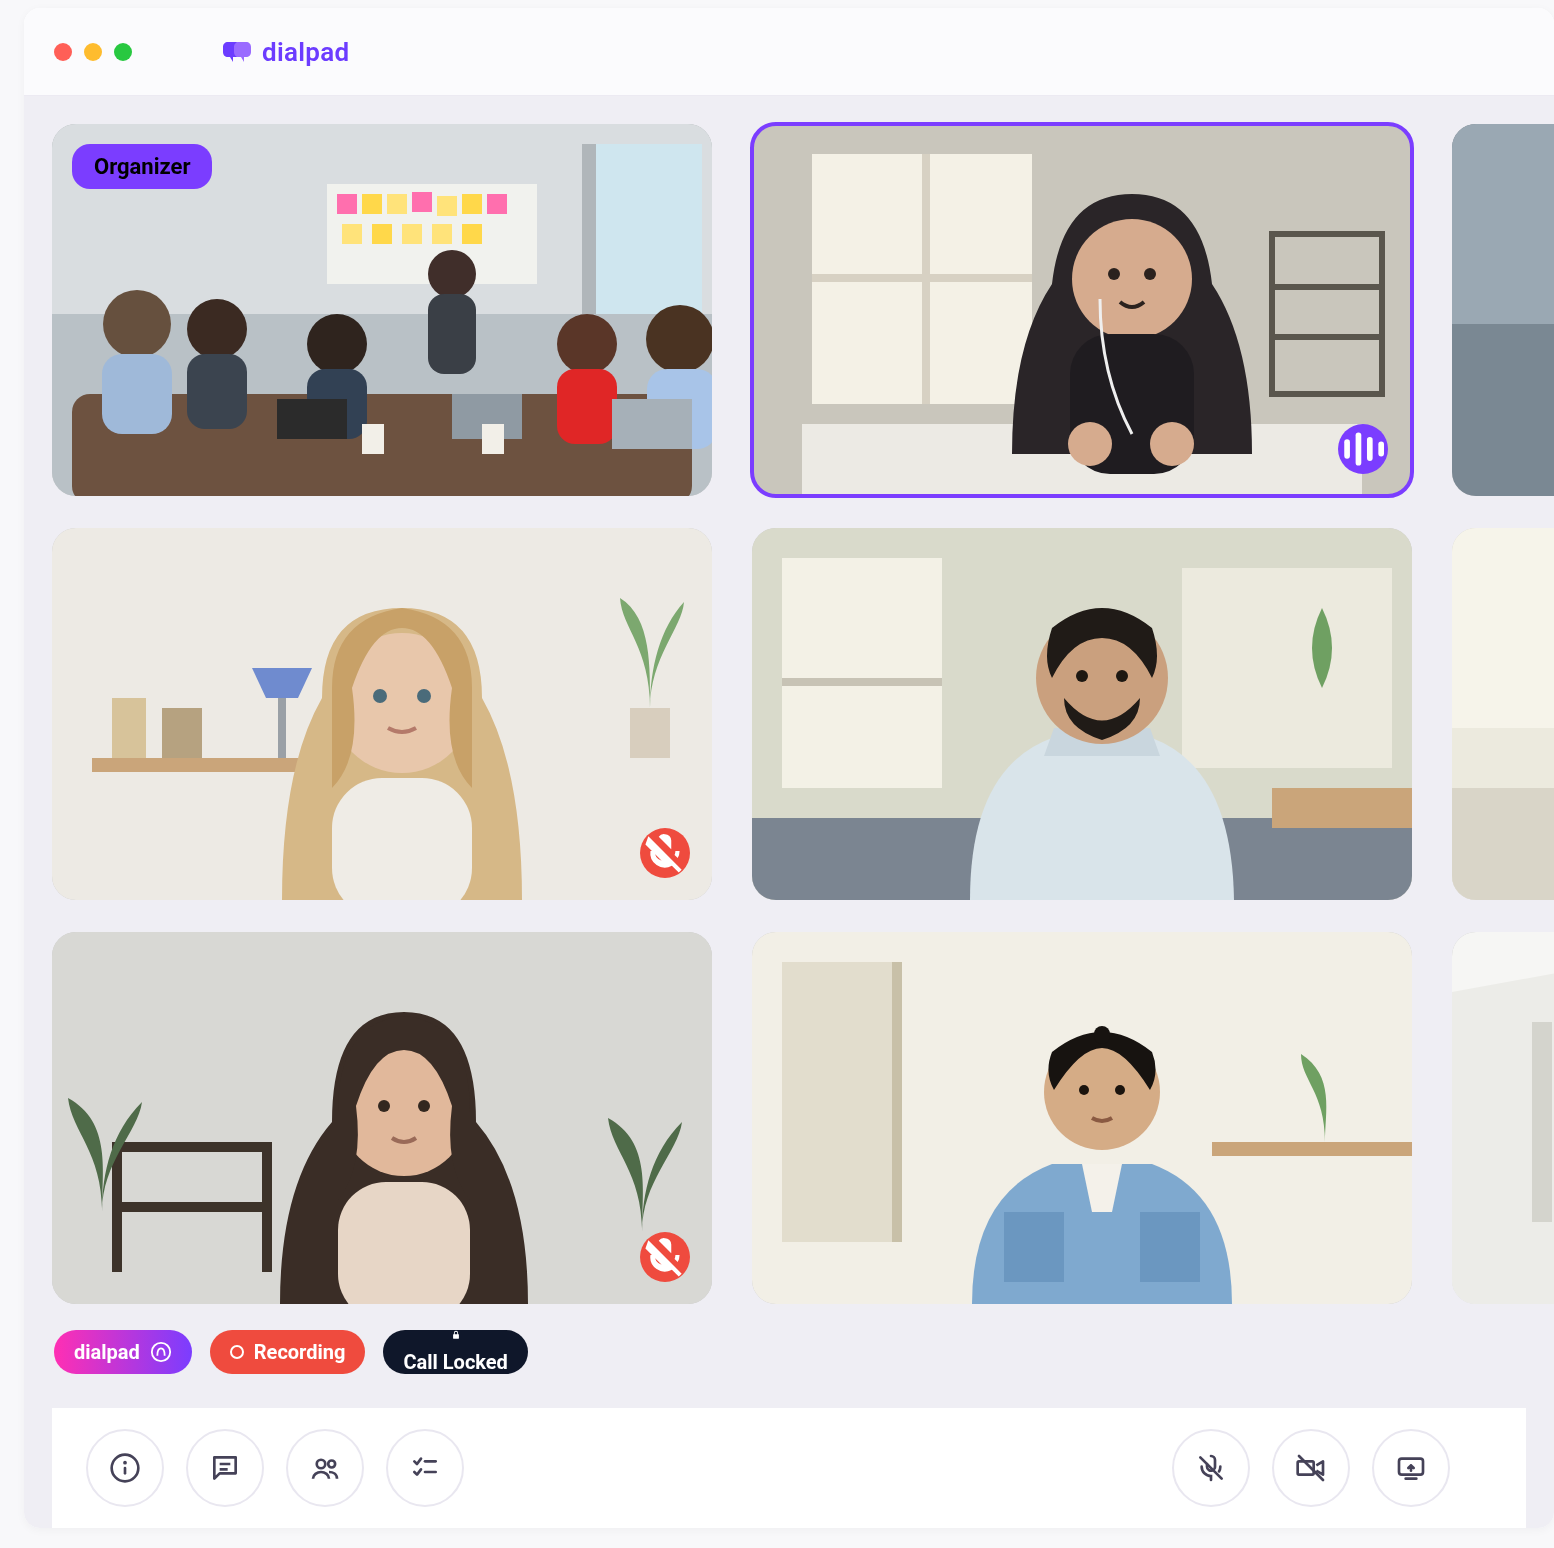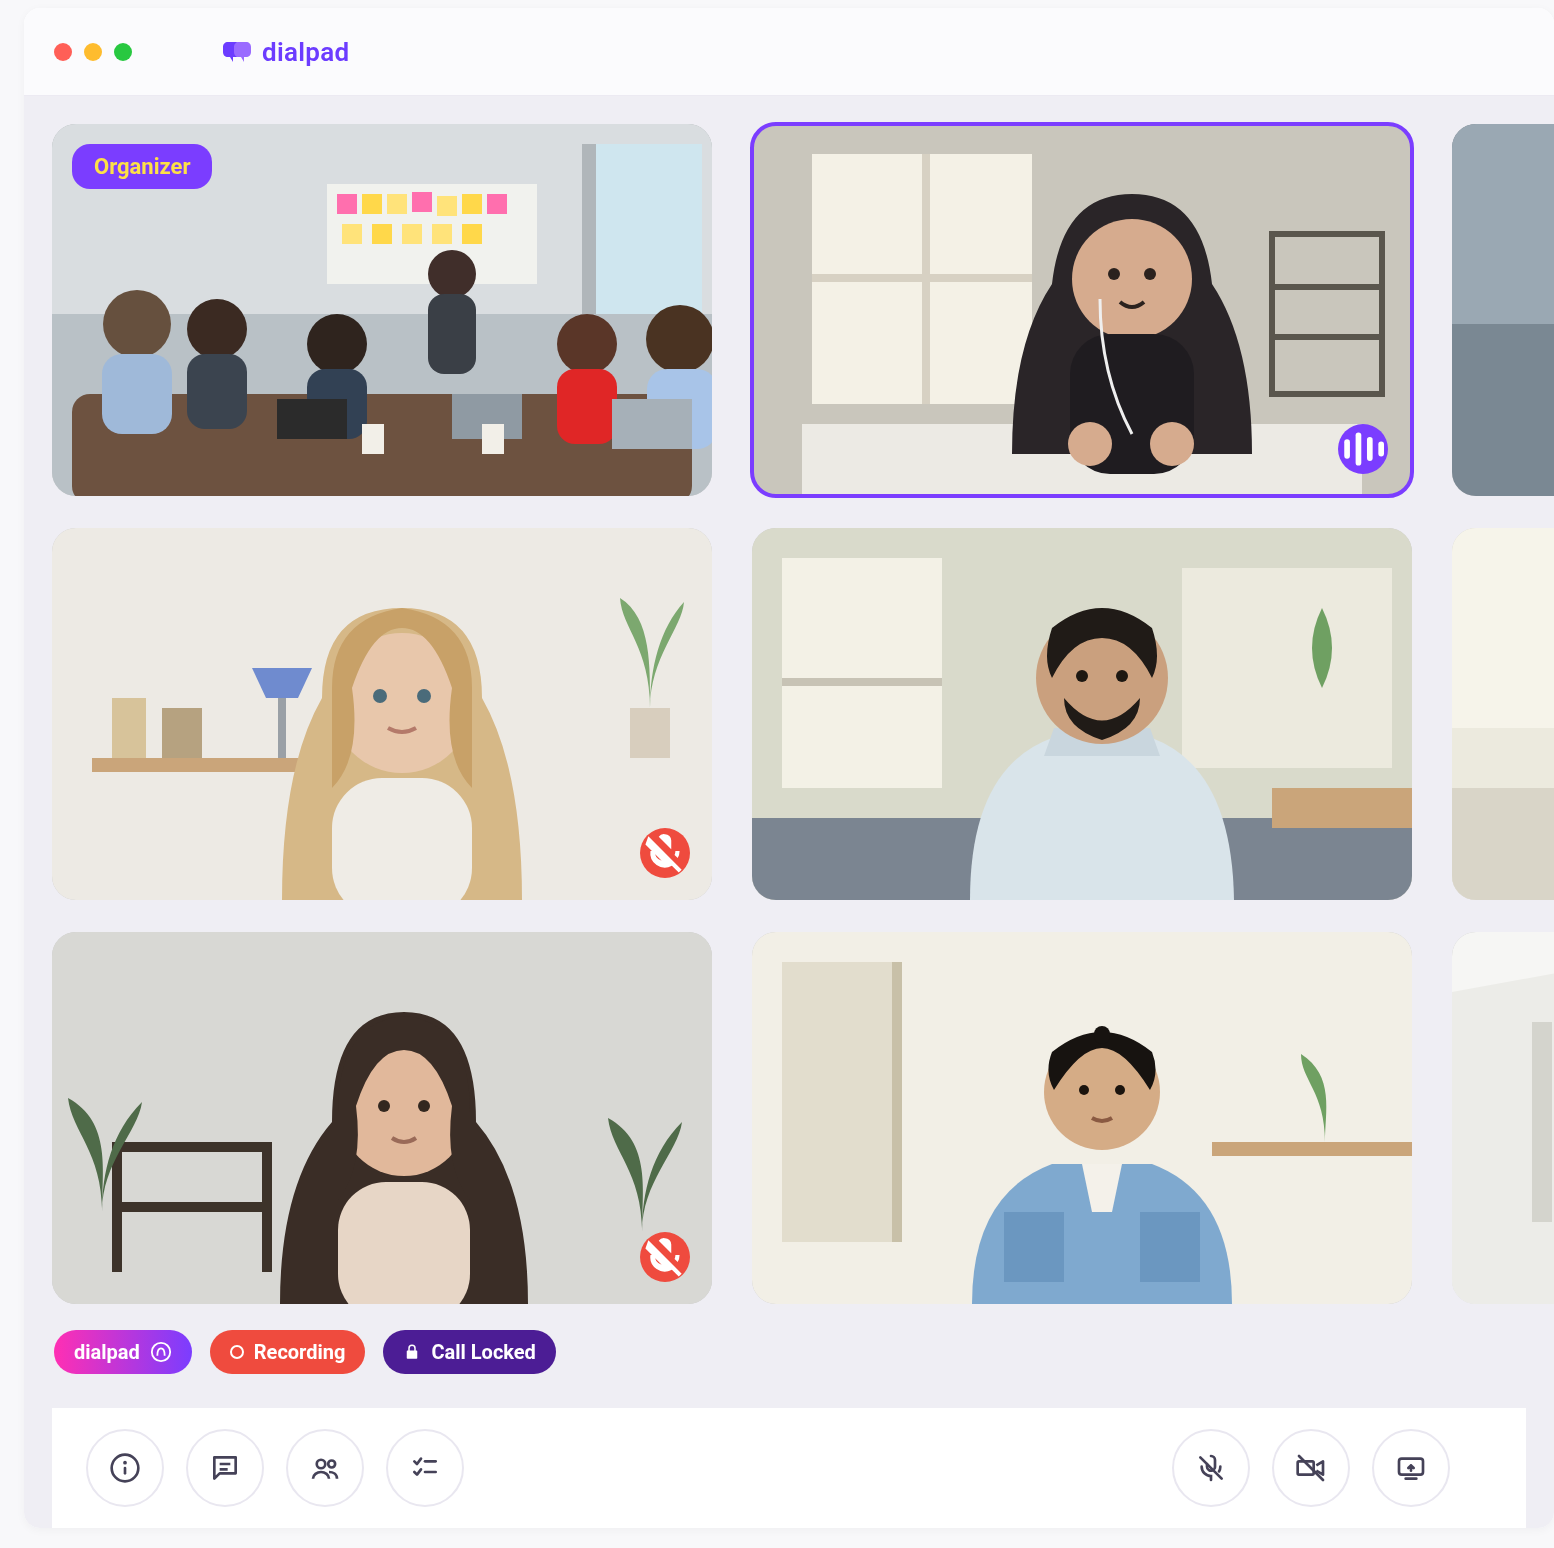--- a/index.html
+++ b/index.html
@@ -58,21 +58,21 @@
     }
     .tile svg { width:100%; height:100%; display:block;}
     .tile.active {
       outline:4px solid #7b3dff;
       outline-offset:-2px;
     }
     .badge {
       position:absolute;
       border-radius: 18px;
       font-weight:700;
-      color:#fde047;
+      color:#000000;
       display:flex;
       align-items:center;
       gap:8px;
     }
     .organizer {
       top:20px; left:20px;
       background:#7b3dff;
       padding:10px 22px;
       font-size:22px;
     }
@@ -106,21 +106,21 @@
       gap:10px;
       padding:0 20px;
       font-weight:700;
       font-size:20px;
       color:#fff;
     }
     .pill.ai {
       background:linear-gradient(90deg,#ff2fb3 0%, #7b3dff 100%);
     }
     .pill.rec { background:#ef4b3e; }
-    .pill.lock { background:#4c1d95; }
+    .pill.lock { background:#0f172a;flex-direction:column; }
     .pill .dot {
       width:14px; height:14px; border:2px solid #fff; border-radius:50%;
     }
 
     .toolbar {
       margin-top:auto;
       background:#fff;
       height:120px;
       display:flex;
       align-items:center;

